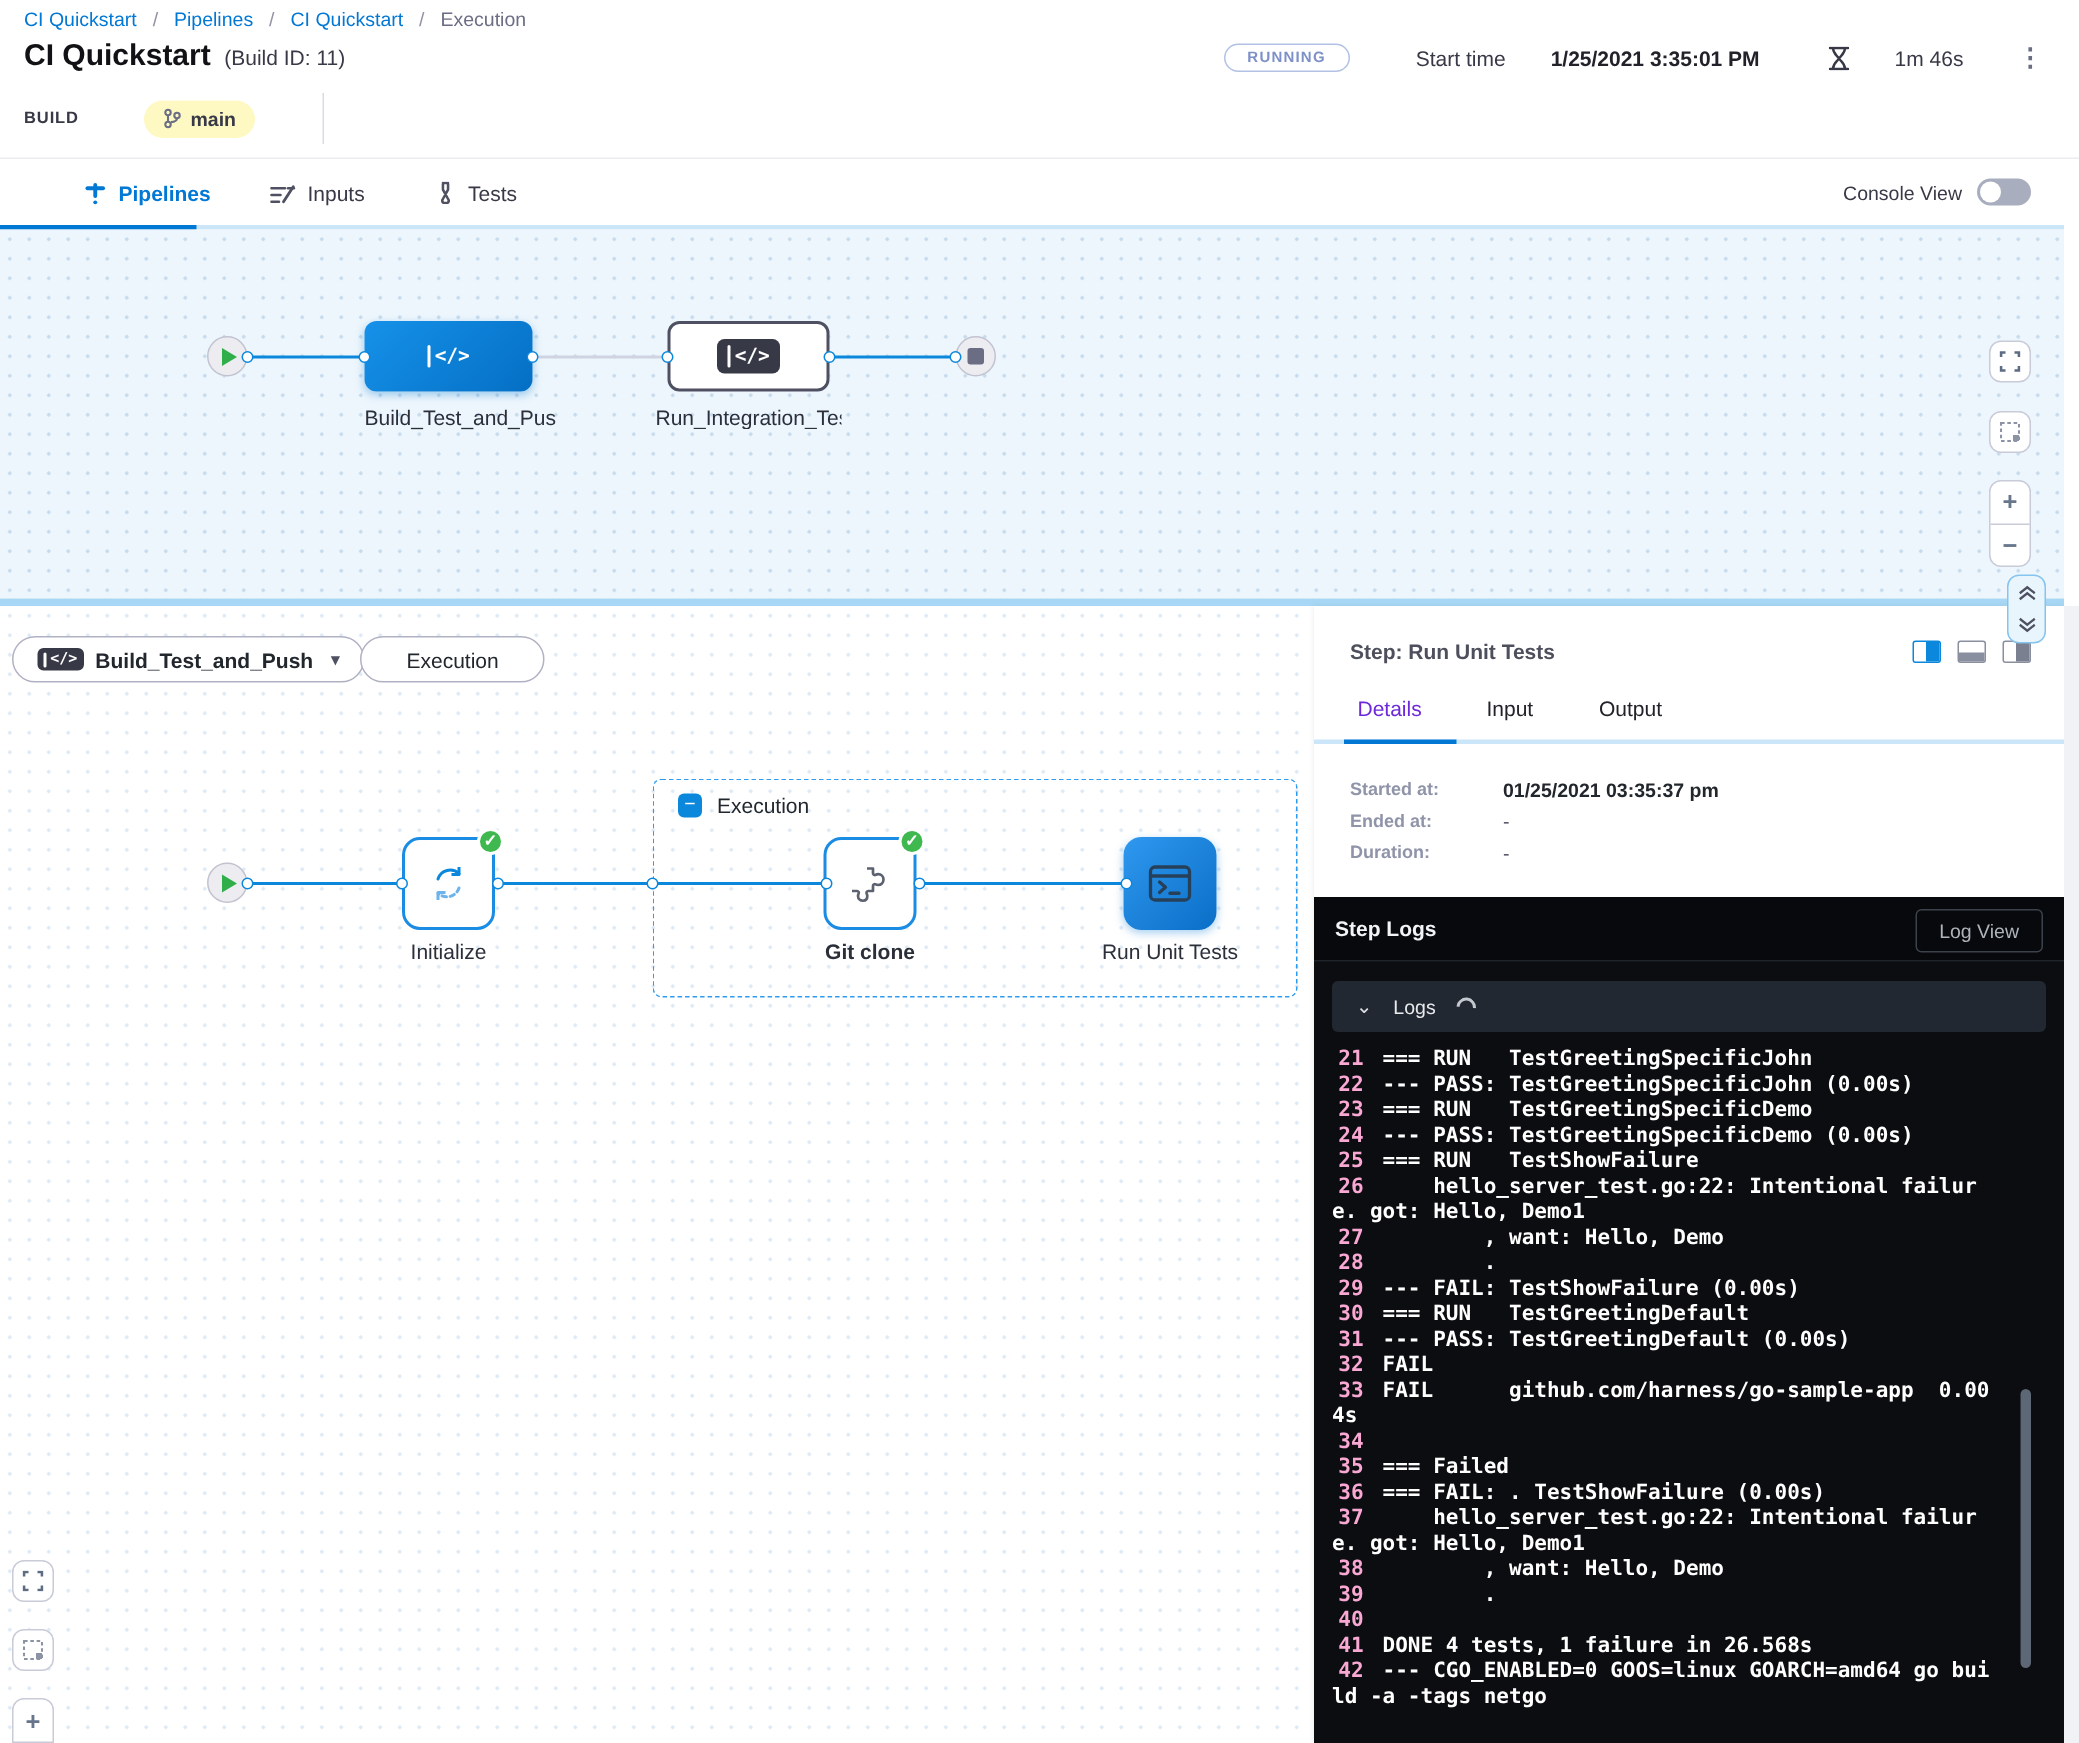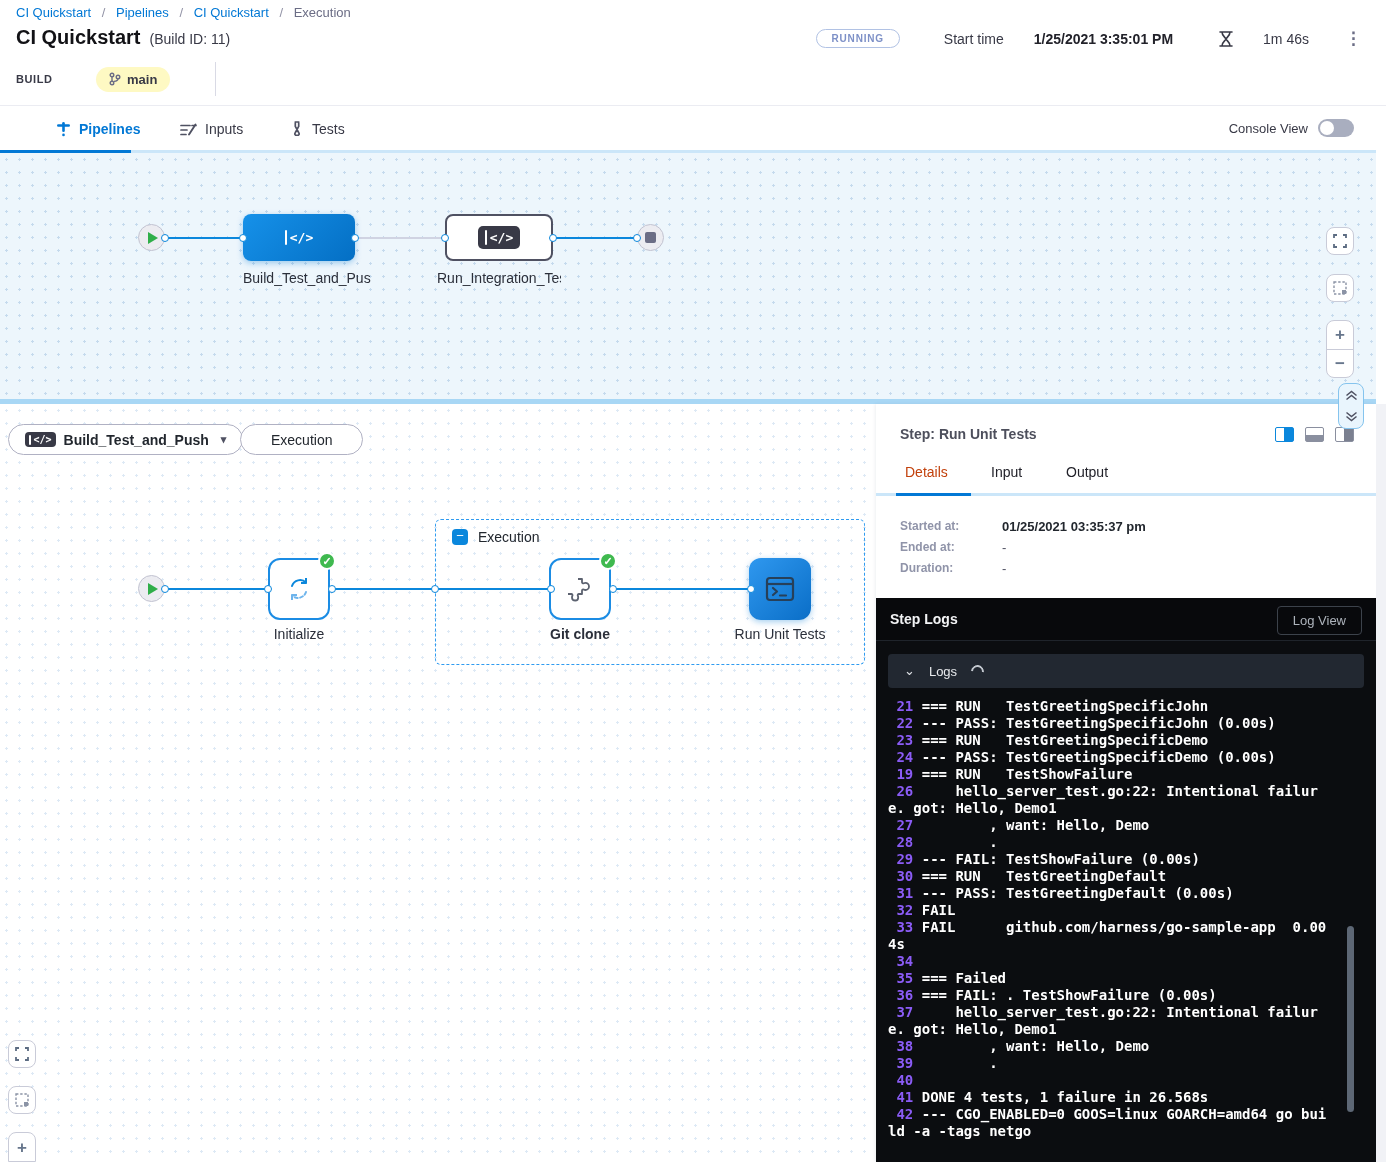--- a/index.html
+++ b/index.html
@@ -92,41 +92,41 @@
   .panel { position:absolute; left:876px; top:404px; width:500px; height:758px; background:#fff; box-shadow:-1px 0 3px rgba(40,60,90,.08); }
   .panel-title { position:absolute; left:24px; top:22px; font-size:14px; font-weight:bold; color:#4d4f5c; }
   .layout-icons { position:absolute; right:22px; top:23px; display:flex; gap:11px; }
   .li-box { width:19px; height:15px; border:1.5px solid #8a8f9f; border-radius:2px; position:relative; cursor:pointer; background:#fff; }
   .li-box.active { border-color:#0b87dc; }
   .li-box.active .fill { position:absolute; right:0; top:0; width:9px; height:100%; background:#0b87dc; }
   .li-box.bottom .fill { position:absolute; left:0; bottom:0; width:100%; height:6px; background:#8a8f9f; }
   .li-box.right .fill { position:absolute; right:0; top:0; width:9px; height:100%; background:#7b8090; }
   .panel-tabs { position:absolute; left:0; top:60px; width:100%; height:32px; }
   .panel-tabs .ptab { position:absolute; top:0; font-size:14px; color:#22222a; cursor:pointer; }
-  .ptab.active { color:#c2410c; }
+  .ptab.active { color:#6d28d9; }
   .ptab-details { left:29px; } .ptab-input { left:115px; } .ptab-output { left:190px; }
   .ptab-stripe { position:absolute; left:0; bottom:0; width:100%; height:3px; background:#cbe6f9; }
   .ptab-underline { position:absolute; left:20px; bottom:0; width:75px; height:3px; background:#0278d5; }
   .detail-row { position:absolute; left:24px; display:flex; font-size:12px; }
   .detail-row .dl { width:102px; color:#9094a9; font-weight:bold; }
   .detail-row .dv { color:#4f5162; font-size:13px; }
   .detail-row .dv.strong { color:#22272e; font-weight:bold; }
 
   
   .steplogs { position:absolute; left:876px; top:598px; width:500px; height:564px; background:#0b0d10; }
   .sl-header { position:absolute; left:0; top:0; width:100%; height:43px; background:#08090c; border-bottom:1px solid #1f242b; }
   .sl-title { position:absolute; left:14px; top:13px; font-size:14px; font-weight:bold; color:#f2f3f5; }
   .logview-btn { position:absolute; right:14px; top:8px; padding:6px 15px; border:1px solid #3c424b; border-radius:4px; background:transparent; color:#aeb4bc; font-size:13px; cursor:pointer; font-family:"Liberation Sans",sans-serif; }
   .logs-accordion { position:absolute; left:12px; right:12px; top:56px; height:34px; background:#222831; border-radius:4px; display:flex; align-items:center; gap:14px; padding:0 16px; cursor:pointer; }
   .logs-accordion .chev { color:#dfe2e6; font-size:13px; line-height:10px; }
   .logs-accordion .lbl { color:#e8eaed; font-size:13px; }
   .spinner { width:13px; height:13px; border:2px solid #c3c8cf; border-bottom-color:transparent; border-left-color:transparent; border-radius:50%; transform:rotate(-40deg); }
   .log-body { position:absolute; left:0; top:98px; width:100%; bottom:0; overflow:hidden; padding:2px 46px 10px 12px; font-family:"DejaVu Sans Mono",monospace; font-size:14px; font-weight:bold; line-height:17px; color:#fff; }
   .log-line { white-space:pre-wrap; word-break:break-all; min-height:17px; }
-  .log-line .ln { display:inline-block; width:3ch; margin-right:1ch; text-align:right; color:#8b5cf6; font-weight:bold; }
+  .log-line .ln { display:inline-block; width:3ch; margin-right:1ch; text-align:center; color:#f9a8d4; font-weight:bold; }
   .log-scroll { position:absolute; right:22px; top:328px; width:7px; height:186px; border-radius:4px; background:#5d6775; cursor:pointer; }
 
   svg { display:block; }
 </style>
 </head>
 <body>
 
 <div class="page">
 
   <div class="crumbs">
@@ -410,21 +410,21 @@
     <div class="log-body">
 
         <div class="log-line"><span class="ln">21</span><span class="lt">=== RUN   TestGreetingSpecificJohn</span></div>
 
         <div class="log-line"><span class="ln">22</span><span class="lt">--- PASS: TestGreetingSpecificJohn (0.00s)</span></div>
 
         <div class="log-line"><span class="ln">23</span><span class="lt">=== RUN   TestGreetingSpecificDemo</span></div>
 
         <div class="log-line"><span class="ln">24</span><span class="lt">--- PASS: TestGreetingSpecificDemo (0.00s)</span></div>
 
-        <div class="log-line"><span class="ln">19</span><span class="lt">=== RUN   TestShowFailure</span></div>
+        <div class="log-line"><span class="ln">25</span><span class="lt">=== RUN   TestShowFailure</span></div>
 
         <div class="log-line"><span class="ln">26</span><span class="lt">    hello_server_test.go:22: Intentional failure. got: Hello, Demo1</span></div>
 
         <div class="log-line"><span class="ln">27</span><span class="lt">        , want: Hello, Demo</span></div>
 
         <div class="log-line"><span class="ln">28</span><span class="lt">        .</span></div>
 
         <div class="log-line"><span class="ln">29</span><span class="lt">--- FAIL: TestShowFailure (0.00s)</span></div>
 
         <div class="log-line"><span class="ln">30</span><span class="lt">=== RUN   TestGreetingDefault</span></div>

